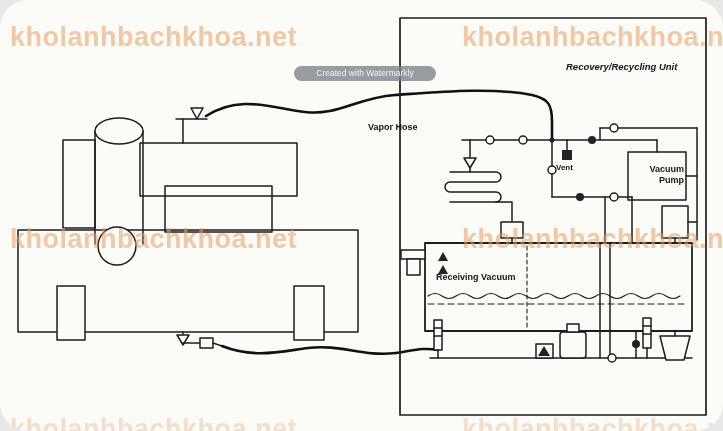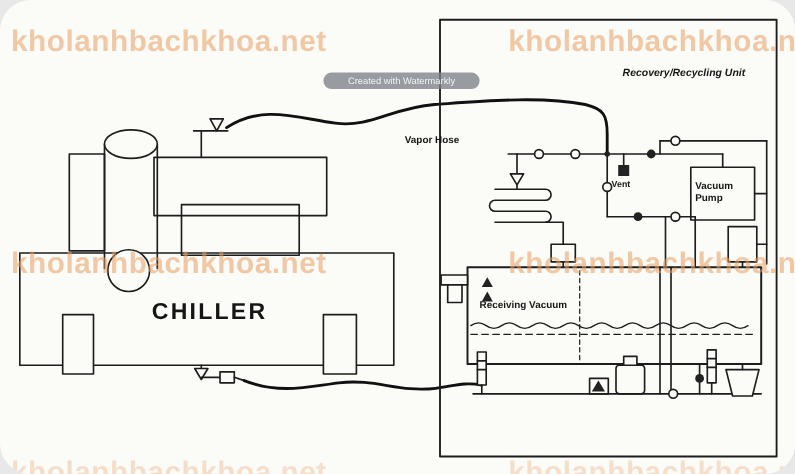--- a/index.html
+++ b/index.html
@@ -6,21 +6,21 @@
   .stage{
     position:relative;width:723px;height:431px;overflow:hidden;
     background:#fbfbf8;font-family:"Liberation Sans",sans-serif;color:#161616;border-radius:28px;
   }
   svg.lines{position:absolute;left:0;top:0;}
   .lbl{position:absolute;font-weight:bold;color:#151515;white-space:nowrap;}
   .lbl-chiller{left:138px;top:272px;font-size:21px;letter-spacing:2px;}
   .lbl-recovery{left:566px;top:61px;font-size:9.5px;font-style:italic;}
   .lbl-vaporhose{left:338px;top:122px;font-size:9px;margin-left:30px;}
   .lbl-vent{left:556px;top:163px;font-size:8px;text-align:right;}
-  .lbl-vacpump{left:632px;top:164px;width:52px;font-size:9px;text-align:left;white-space:normal;line-height:1.25;}
+  .lbl-vacpump{left:632px;top:164px;width:52px;font-size:9px;text-align:right;white-space:normal;line-height:1.25;}
   .lbl-vessel{left:436px;top:272px;font-size:9px;}
   .wm{
     position:absolute;font-weight:bold;font-size:27px;letter-spacing:.5px;
     color:rgba(232,158,97,0.55);white-space:nowrap;pointer-events:none;
   }
   .wm-a{left:10px;top:22px;}
   .wm-b{left:462px;top:22px;}
   .wm-c{left:10px;top:224px;}
   .wm-d{left:462px;top:224px;}
   .wm-e{left:10px;top:414px;opacity:.55;}
@@ -151,20 +151,19 @@
 
   <div class="wm wm-a">kholanhbachkhoa.net</div>
   <div class="wm wm-b">kholanhbachkhoa.net</div>
   <div class="wm wm-c">kholanhbachkhoa.net</div>
   <div class="wm wm-d">kholanhbachkhoa.net</div>
   <div class="wm wm-e">kholanhbachkhoa.net</div>
   <div class="wm wm-f">kholanhbachkhoa.net</div>
   <div class="badge">Created with Watermarkly</div>
 
 
-  <div class="lbl lbl-chiller">CHILLER</div>
   <div class="lbl lbl-recovery">Recovery/Recycling Unit</div>
   <div class="lbl lbl-vaporhose">Vapor Hose</div>
   <div class="lbl lbl-vent">Vent</div>
   <div class="lbl lbl-vacpump">Vacuum Pump</div>
   <div class="lbl lbl-vessel">Receiving Vacuum</div>
 
 </div>
 
 </body></html>

